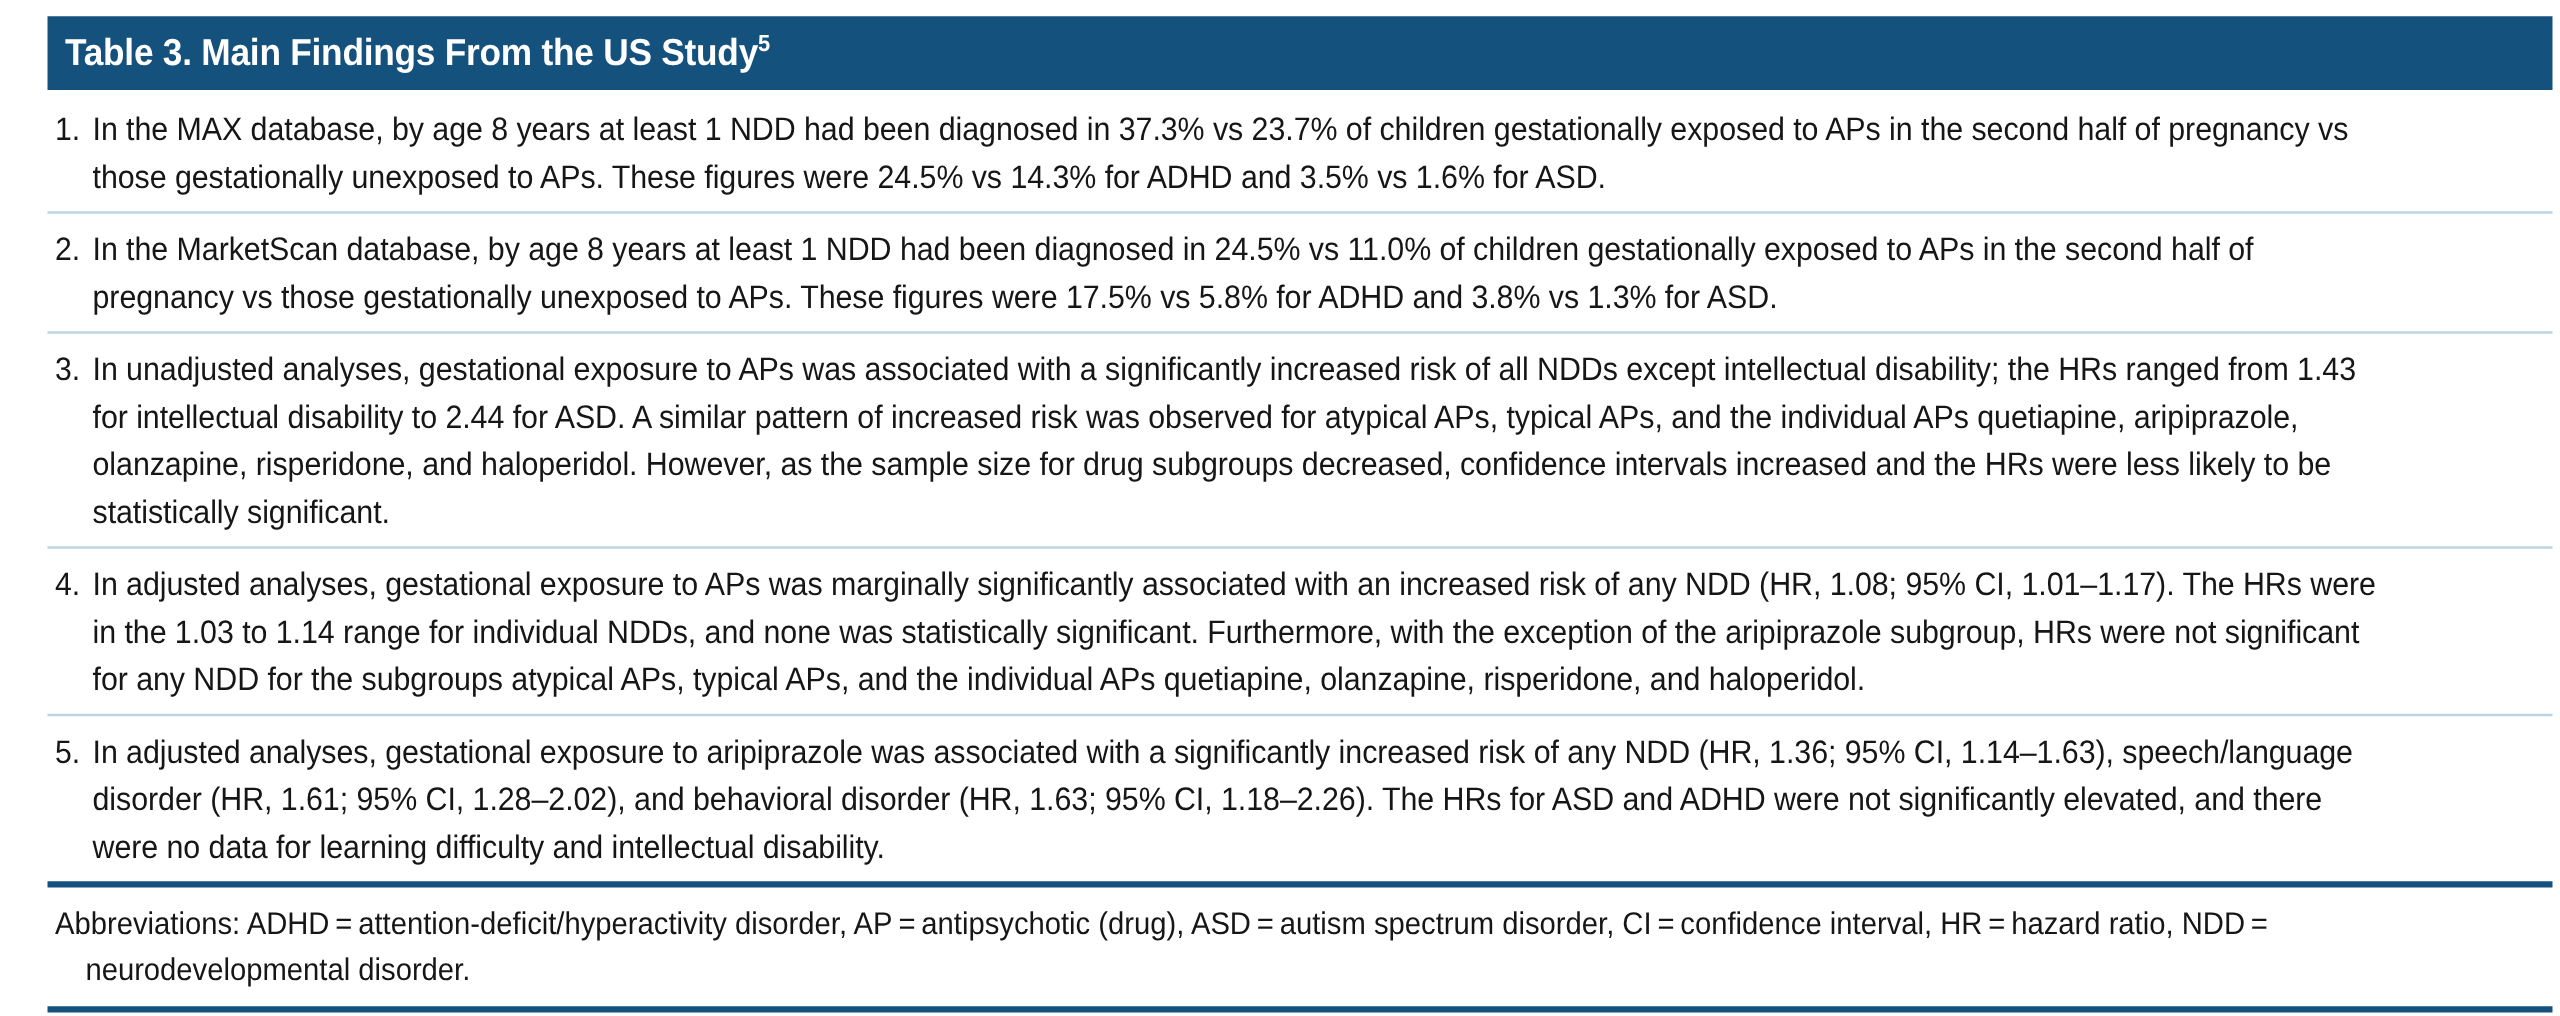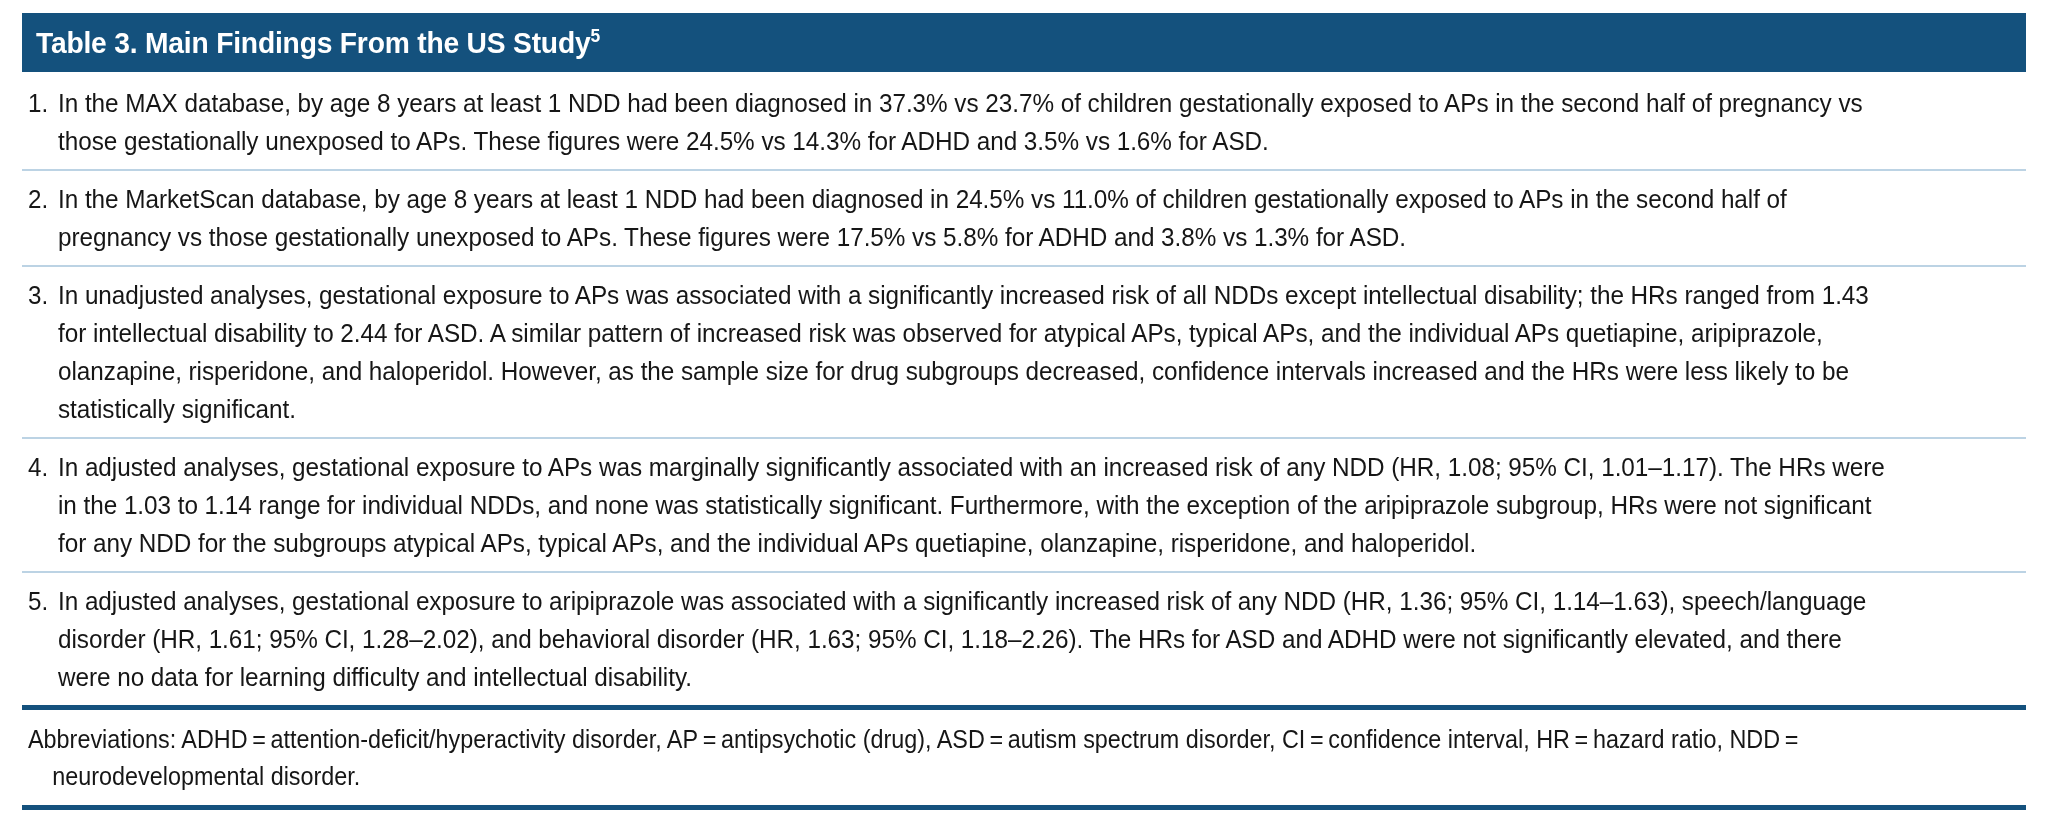--- a/index.html
+++ b/index.html
@@ -14,21 +14,21 @@
   }
   #page {
     position: relative;
     width: 2048px;
     height: 813px;
     background: #ffffff;
     overflow: hidden;
   }
   .table-wrap {
     position: absolute;
-    left: 22px;
+    left: 38px;
     top: 13px;
     width: 2004px;
   }
 
   
   .table-header {
     background: #14517d;
     color: #ffffff;
     height: 59px;
     box-sizing: border-box;

